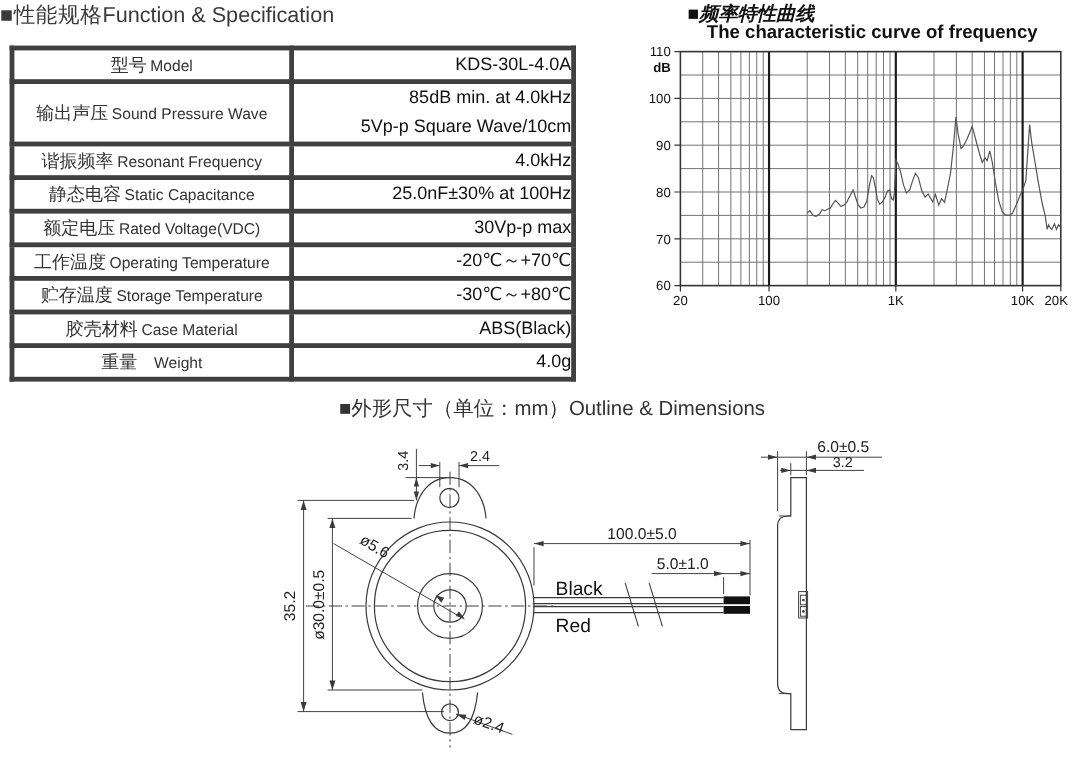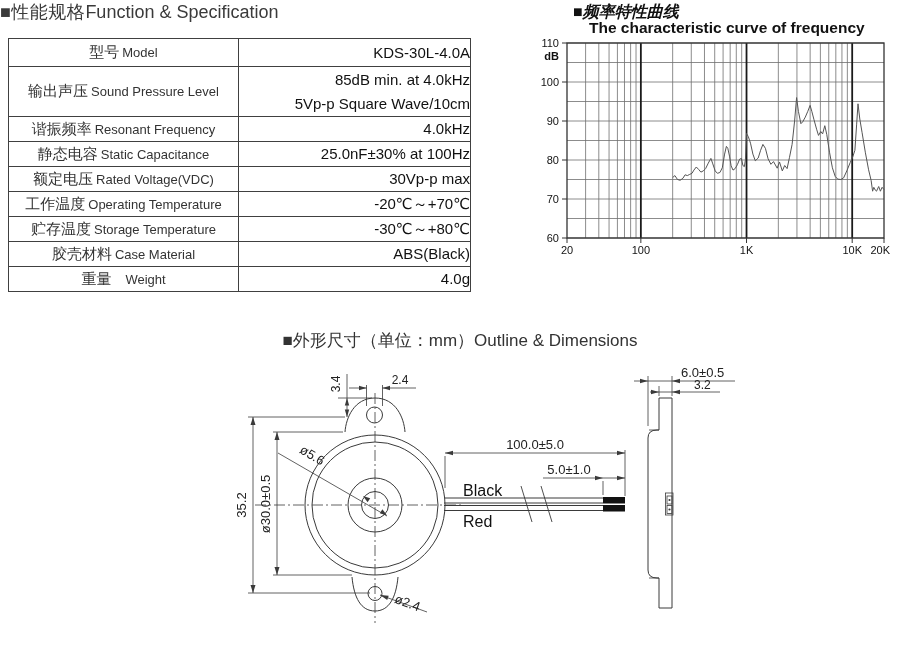--- a/index.html
+++ b/index.html
@@ -8,21 +8,21 @@
 
   
   .spec-title{left:0;top:8;width:470;text-align:center;font-size:18px;color:#3a3a3a;white-space:nowrap;}
   .spec-title .zh{letter-spacing:.5px;}
   .chart-title-zh{left:573px;top:2px;font-size:16px;font-weight:bold;color:#111;white-space:nowrap;font-style:italic;}
   .chart-title-en{left:589px;top:19px;font-size:15.5px;font-weight:bold;color:#111;white-space:nowrap;}
   .dims-title{left:225px;top:329px;width:470px;text-align:center;font-size:17px;color:#333;white-space:nowrap;}
 
   
   table.spec{position:absolute;left:8px;top:38px;width:462px;border-collapse:collapse;table-layout:fixed;}
-  table.spec td{border:1px solid #404040;padding:0;vertical-align:middle;}
+  table.spec td{border:4px solid #404040;padding:0;vertical-align:middle;}
   td.lbl{width:229px;text-align:center;color:#333;}
   td.lbl .zh{font-size:15px;}
   td.lbl .en{font-size:13px;margin-left:3px;}
   td.val{width:231px;text-align:right;color:#111;font-size:15px;}
   td.val .vline{padding-left:13px;line-height:24px;white-space:nowrap;}
 
   svg text{font-family:"Liberation Sans","DejaVu Sans",sans-serif;}
   .tick-label{font-size:11px;fill:#111;}
   .dim-text{font-size:13px;fill:#222;}
   .dim-text-s{font-size:12px;fill:#222;}
@@ -35,21 +35,21 @@
 
 <table class="spec">
     <tbody>
       <tr style="height: 28px;">
         <td class="lbl"><span class="zh">型号</span><span class="en">Model</span></td>
         <td class="val">
           <div class="vline">KDS-30L-4.0A</div>
         </td>
       </tr>
       <tr style="height: 50px;">
-        <td class="lbl"><span class="zh">输出声压</span><span class="en">Sound Pressure Level</span></td>
+        <td class="lbl"><span class="zh">输出声压</span><span class="en">Sound Pressure Wave</span></td>
         <td class="val">
           <div class="vline">85dB min. at 4.0kHz</div>
           <div class="vline">5Vp-p Square Wave/10cm</div>
         </td>
       </tr>
       <tr style="height: 25px;">
         <td class="lbl"><span class="zh">谐振频率</span><span class="en">Resonant Frequency</span></td>
         <td class="val">
           <div class="vline">4.0kHz</div>
         </td>

